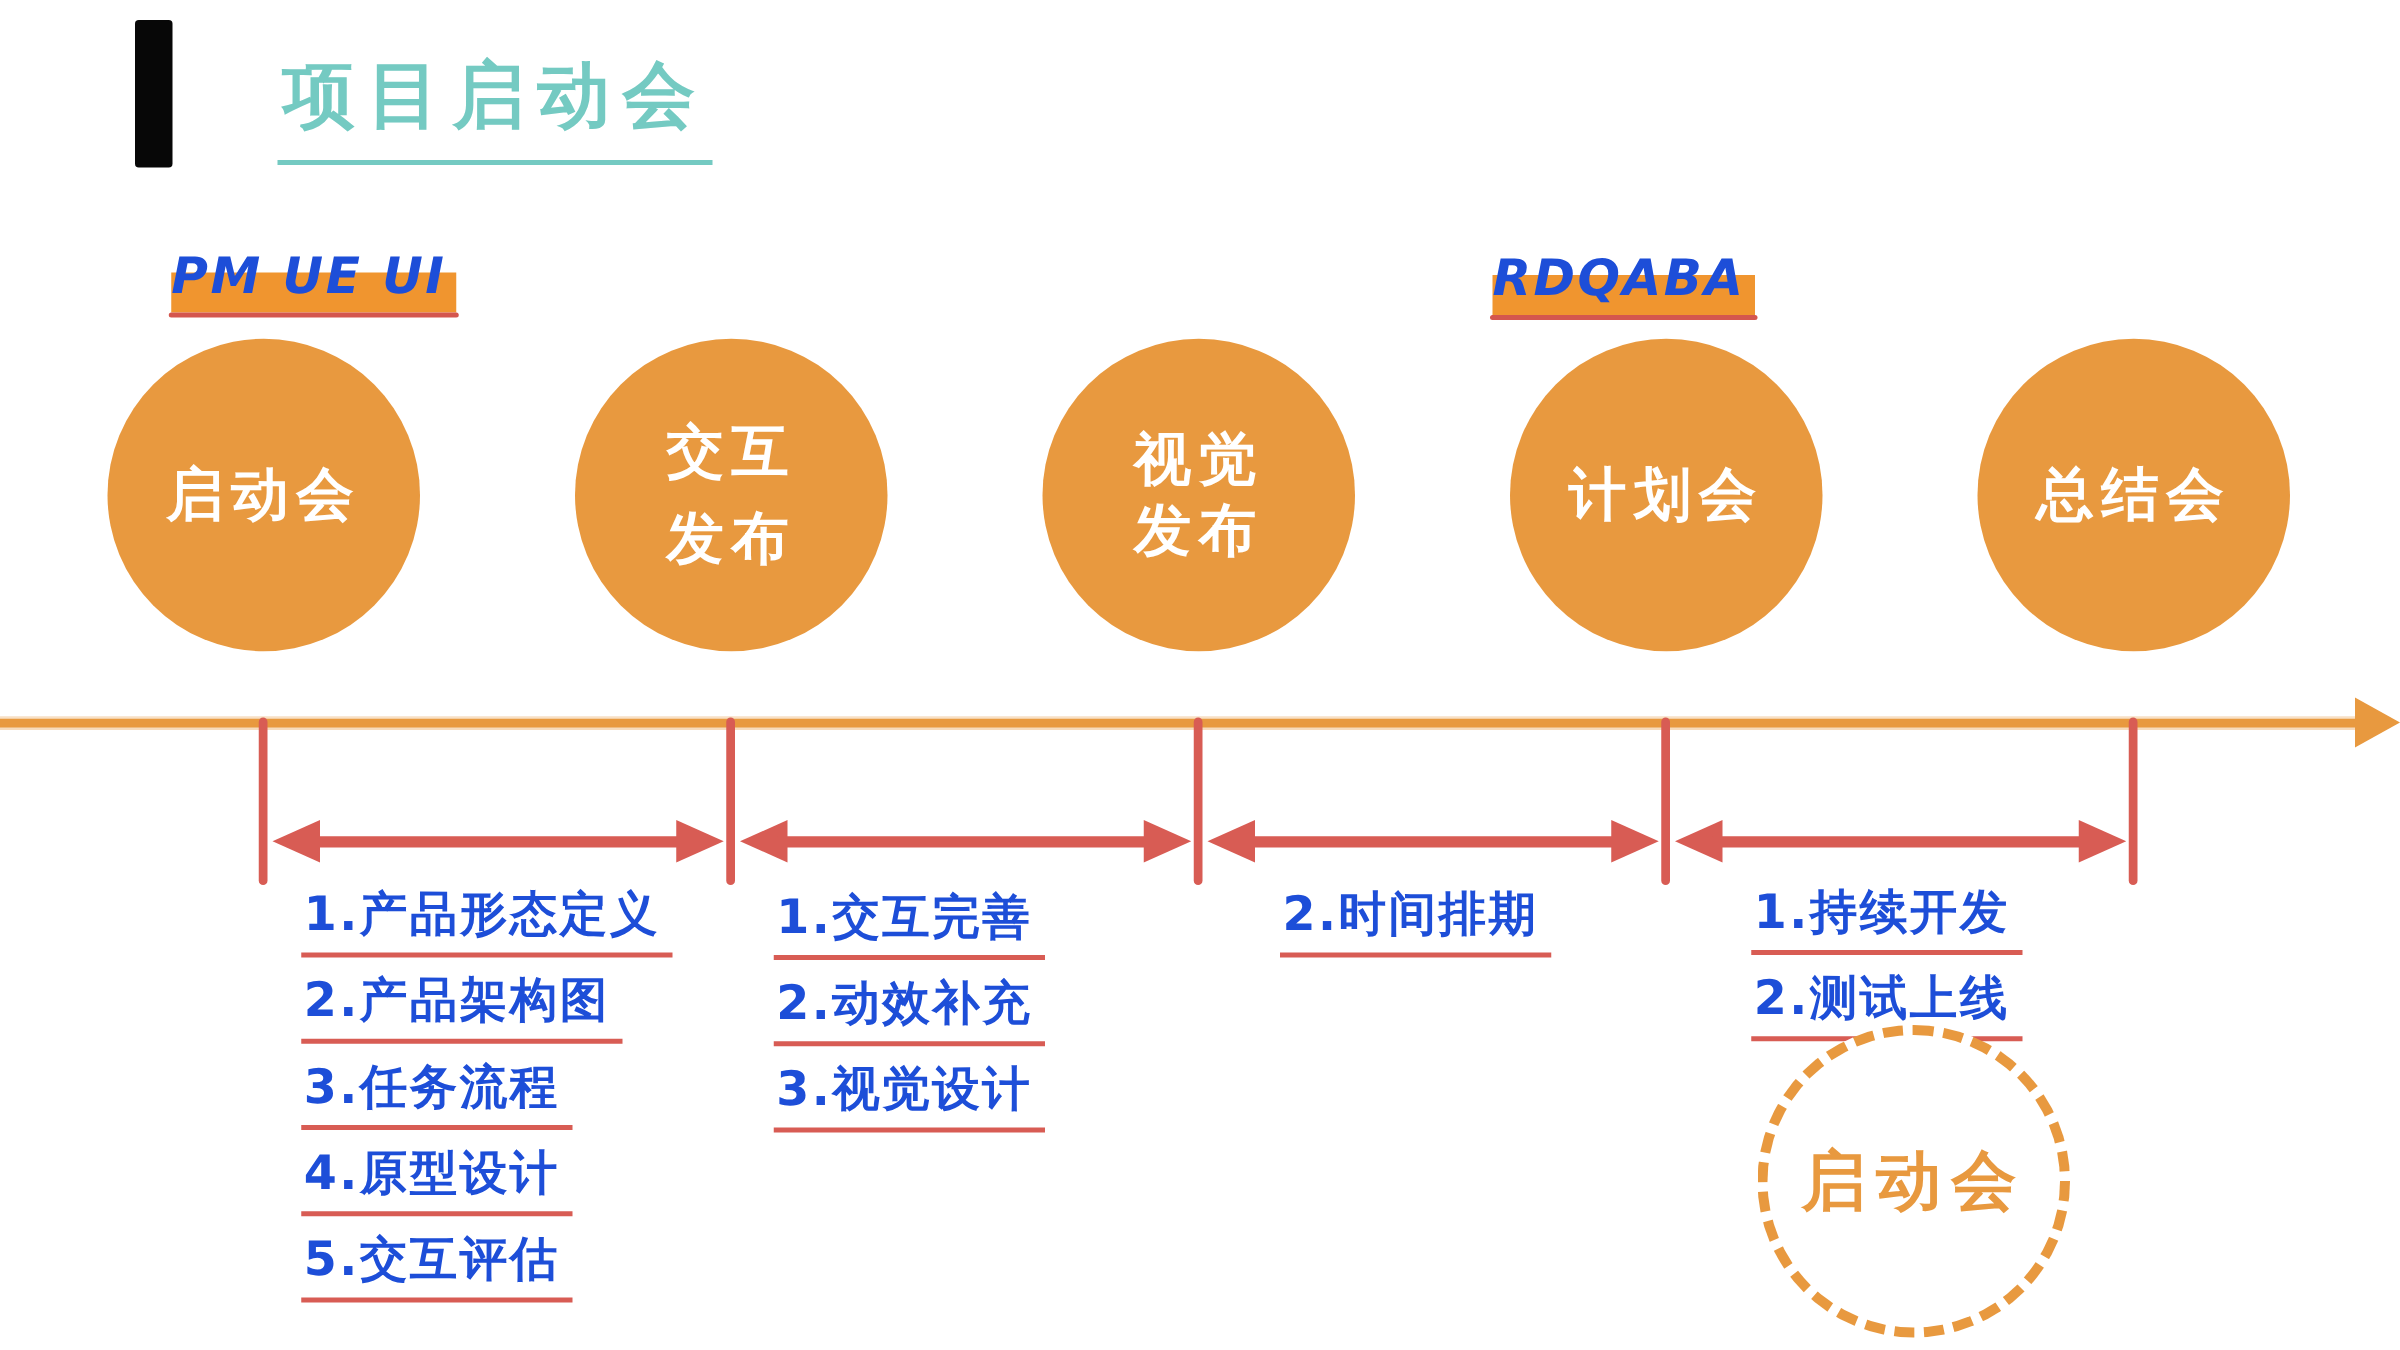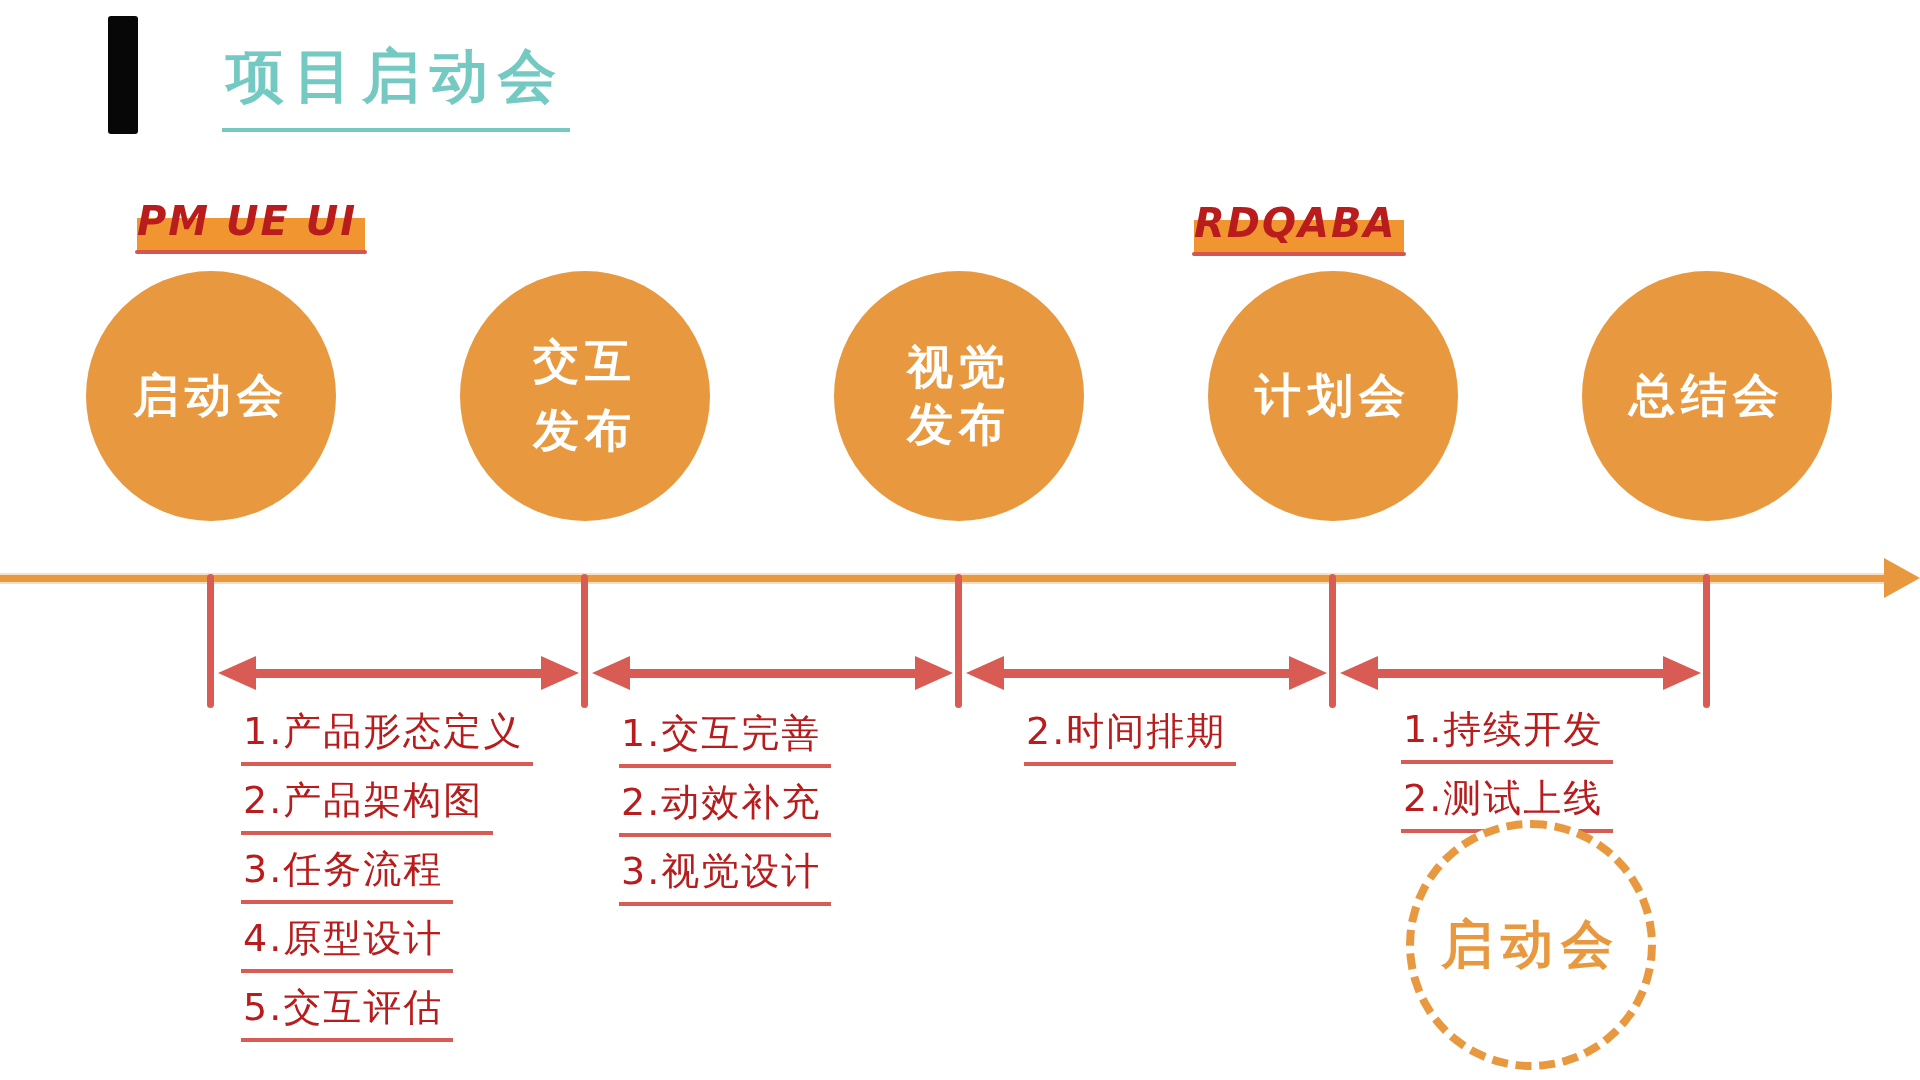--- a/index.html
+++ b/index.html
@@ -12,21 +12,21 @@
     background: #070707; border-radius: 3px; }
   .page-title { position: absolute; left: 222px; top: 38px; font-size: 58px; font-weight: bold;
     color: #74cac2; letter-spacing: 10px; padding: 0 4px 12px 4px;
     border-bottom: 4px solid #74cac2; }
 
   
   .role-note { position: absolute; display: inline-block; }
   .role-note .band { position: absolute; left: 0; right: -8px; top: 20px; height: 32px;
     background: #f0952f; z-index: 1; }
   .role-note .txt { position: relative; z-index: 2; font-size: 40px; font-weight: bold;
-    color: #b91c1c; letter-spacing: 2px; font-style: italic; }
+    color: #1d4ed8; letter-spacing: 2px; font-style: italic; }
   .role-note .uline { position: absolute; left: -2px; right: -10px; top: 52px; height: 4px;
     background: #d4564e; z-index: 2; border-radius: 2px; }
   .note-pm { left: 137px; top: 198px; }
   .note-rd { left: 1194px; top: 200px; }
 
   
   .circle { position: absolute; top: 271px; width: 250px; height: 250px; border-radius: 50%;
     background: #e8993f; display: flex; flex-direction: column; align-items: center;
     justify-content: center; }
   .circle .ln { display: block; color: #ffffff; font-size: 46px; font-weight: bold;
@@ -55,21 +55,21 @@
   .span-arrow .head-r { position: absolute; right: 0; top: 0; width: 0; height: 0;
     border-left: 38px solid #d85c54; border-top: 17px solid transparent;
     border-bottom: 17px solid transparent; }
   .a1 { left: 218px; width: 361px; }
   .a2 { left: 592px; width: 361px; }
   .a3 { left: 966px; width: 361px; }
   .a4 { left: 1340px; width: 361px; }
 
   
   .task-list { position: absolute; list-style: none; }
-  .task-list li { display: table; font-size: 38px; font-weight: normal; color: #b91c1c;
+  .task-list li { display: table; font-size: 38px; font-weight: bold; color: #1d4ed8;
     letter-spacing: 2px; padding: 0 10px 5px 2px; border-bottom: 4px solid #d85c54;
     margin-bottom: 9px; white-space: nowrap; }
   .g1 { left: 241px; top: 706px; }
   .g2 { left: 601px; top: 708px; margin-left: 18px; }
   .g3 { left: 1024px; top: 706px; }
   .g4 { left: 1401px; top: 704px; }
 
   
   .dotted-circle { position: absolute; left: 1406px; top: 820px; width: 250px; height: 250px;
     border: 8px dashed #e8993f; border-radius: 50%; display: flex; align-items: center;

